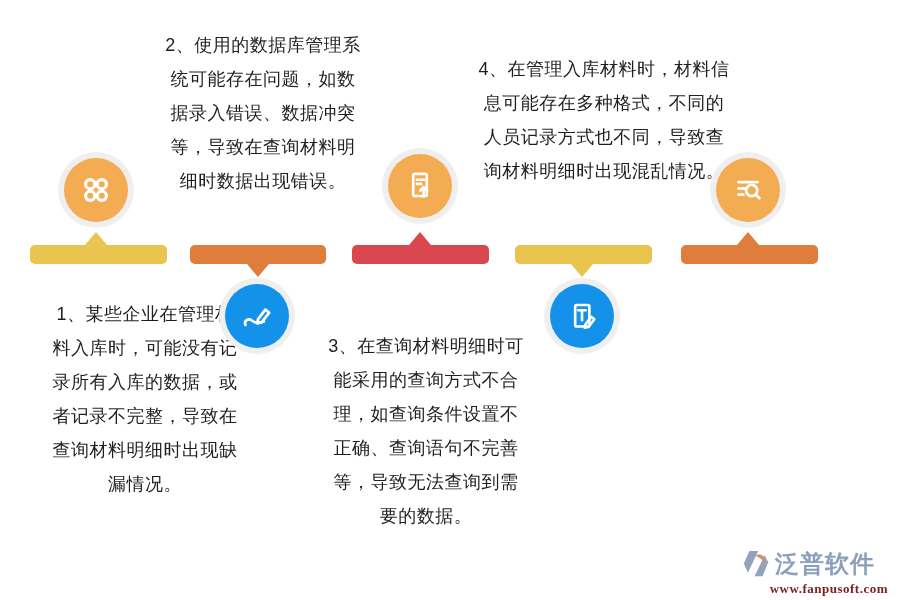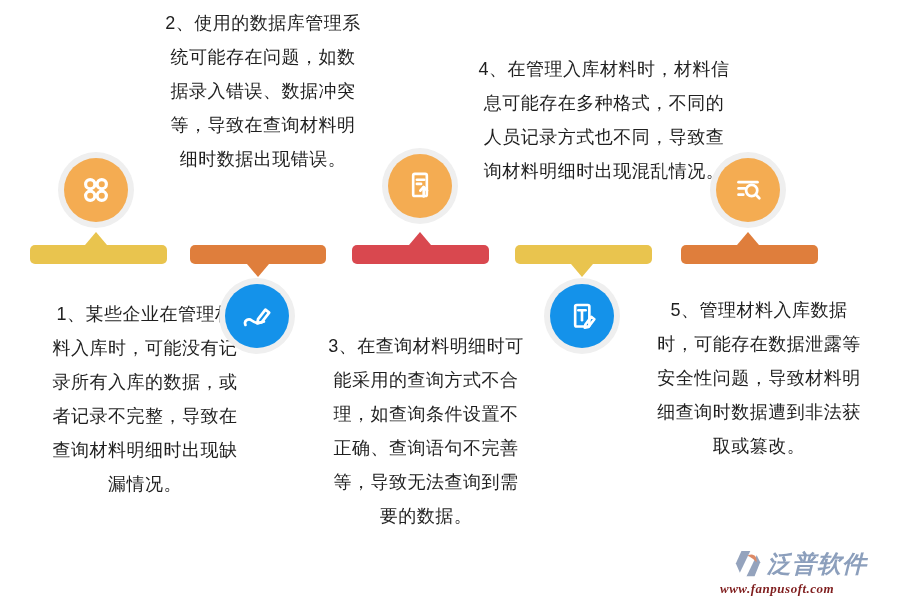--- a/index.html
+++ b/index.html
@@ -65,24 +65,23 @@
     width: 64px; height: 64px;
     border-radius: 50%;
     display: flex; align-items: center; justify-content: center;
   }
   .icon-orange { background: #F4AC52; }
   .icon-blue { background: #1492EA; }
   .icon-circle svg { width: 42px; height: 42px; }
 
   .footer {
     position: absolute;
-    right: 20px; top: 548px;
+    right: 12px; top: 548px;
     width: 160px;
-    text-align: left;
-    font-style: italic;
+    text-align: right;
   }
   .footer-row {
     display: flex; align-items: center; justify-content: center;
     gap: 4px;
   }
   .brand-name {
     font-size: 24px;
     font-weight: bold;
     color: #8C9FBC;
     letter-spacing: 1px;
@@ -97,27 +96,26 @@
     margin-top: 1px;
   }
 </style>
 </head>
 <body>
 
 <div id="canvas">
 
   <div class="text-block" style="left:20px; top:297px; width:186px;margin-left:32px;">1、某些企业在管理材料入库时，可能没有记录所有入库的数据，或者记录不完整，导致在查询材料明细时出现缺漏情况。</div>
 
-  <div class="text-block" style="left:163px; top:6px; width:200px;text-align:center;">2、使用的数据库管理系统可能存在问题，如数据录入错误、数据冲突等，导致在查询材料明细时数据出现错误。</div>
+  <div class="text-block" style="left:163px; top:28px; width:200px;text-align:center;">2、使用的数据库管理系统可能存在问题，如数据录入错误、数据冲突等，导致在查询材料明细时数据出现错误。</div>
 
   <div class="text-block" style="left:326px; top:293px; width:200px;margin-top:36px;">3、在查询材料明细时可能采用的查询方式不合理，如查询条件设置不正确、查询语句不完善等，导致无法查询到需要的数据。</div>
 
   <div class="text-block" style="left:458px; top:52px; width:252px;margin-left:20px;">4、在管理入库材料时，材料信息可能存在多种格式，不同的人员记录方式也不同，导致查询材料明细时出现混乱情况。</div>
 
-  <div class="text-block" style="left:656px; top:293px; width:206px;">5、管理材料入库数据时，可能存在数据泄露等安全性问题，导致材料明细查询时数据遭到非法获取或篡改。</div>
 
   <div class="bar yellow" style="left:30px; width:137px;">
     <div class="tri-up tri-yellow" style="left:55px;"></div>
   </div>
   <div class="bar orange" style="left:190px; width:136px;">
     <div class="tri-down tri-orange" style="left:57px;"></div>
   </div>
   <div class="bar red" style="left:352px; width:137px;">
     <div class="tri-up tri-red" style="left:57px;"></div>
   </div>

